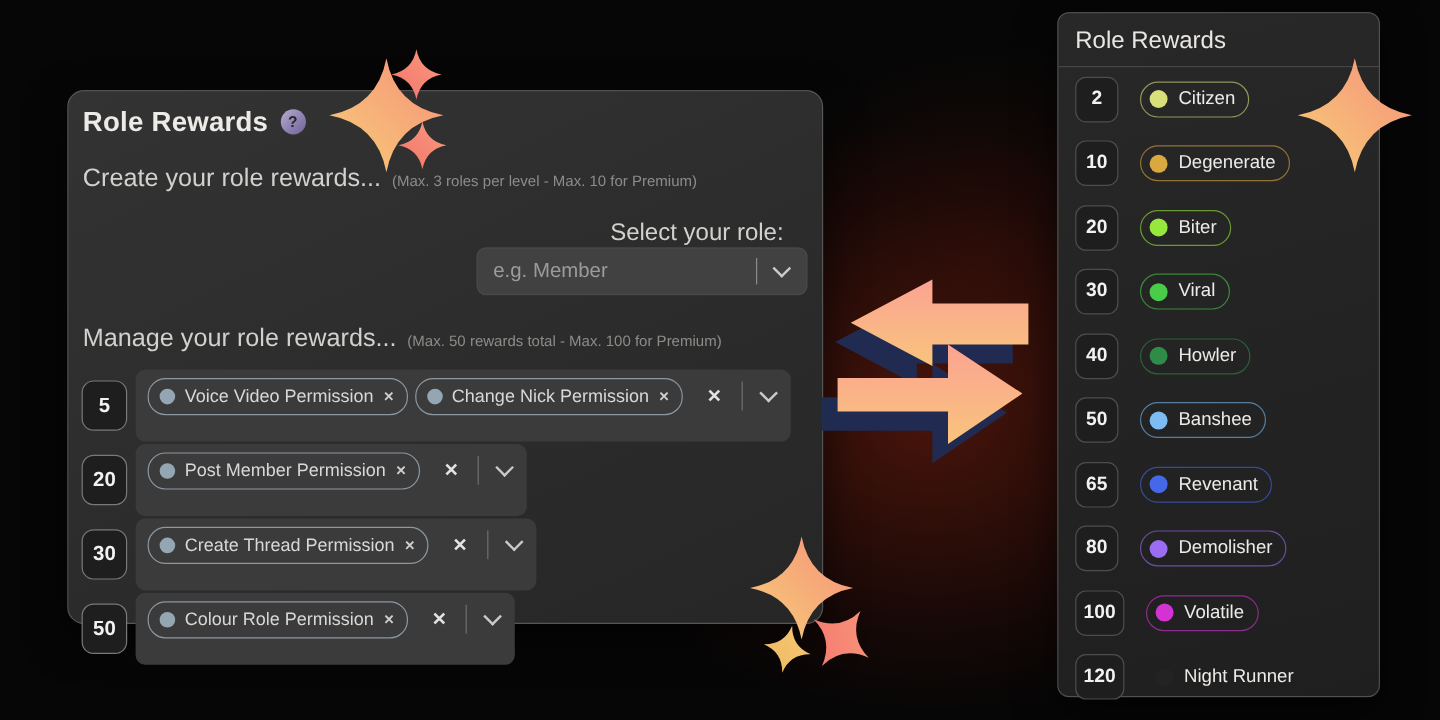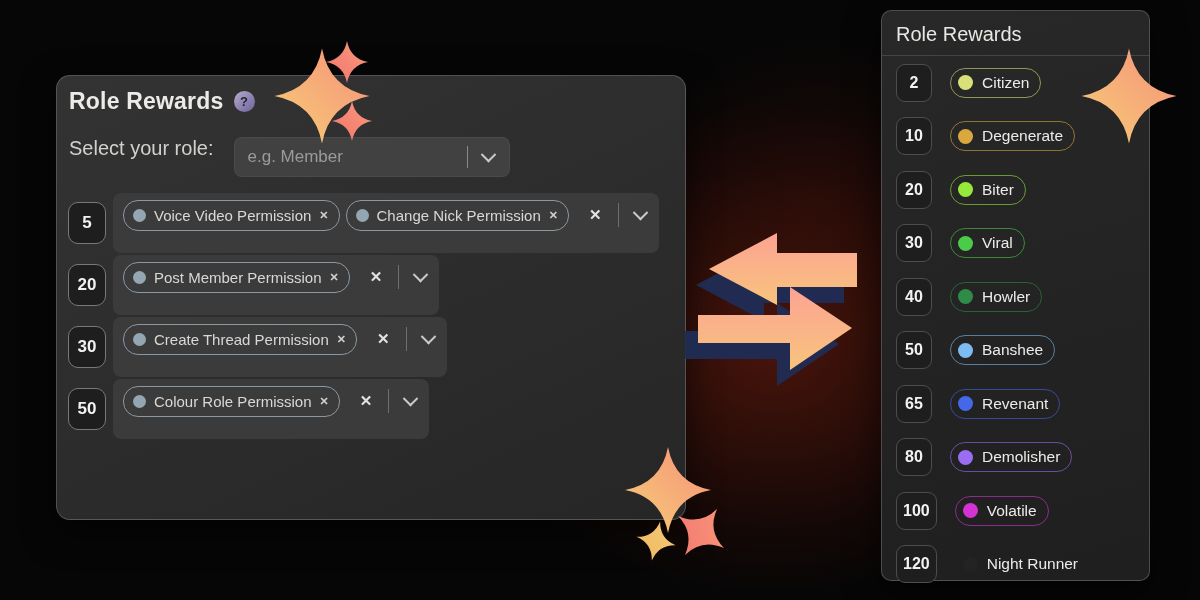--- a/index.html
+++ b/index.html
@@ -33,21 +33,21 @@
   .lp-title{font-size:23px;font-weight:700;color:#edebe8;letter-spacing:.2px;}
   .help-icon{
     width:21px;height:21px;border-radius:50%;
     background:linear-gradient(135deg,#b7aecb 0%,#8d82b2 55%,#6f639b 100%);
     color:#26262e;font-size:13px;font-weight:700;
     display:inline-flex;align-items:center;justify-content:center;
   }
   .section-line{margin:0 0 22px 1px;white-space:nowrap;}
   .sec-big{font-size:21px;color:#d3d1cd;}
   .sec-note{font-size:12.5px;color:#8e8c89;margin-left:9px;}
-  .select-row{display:flex;align-items:flex-start;margin:0 0 24px 1px;}
+  .select-row{display:flex;align-items:flex-end;margin:0 0 24px 1px;flex-direction:column;}
   .select-label{font-size:20px;color:#d3d1cd;margin-right:20px;}
   .dropdown{
     width:276px;height:40px;background:#414141;border-radius:8px;
     display:flex;align-items:center;box-sizing:border-box;padding:0 16px 0 14px;
     box-shadow:inset 0 0 0 1px rgba(255,255,255,.05);
   }
   .dd-placeholder{font-size:17px;color:#9b9b9b;flex:1;}
   .vdiv{width:1px;height:22px;background:#8b8b8b;margin:0 15px 0 6px;display:inline-block;}
   .chev{
     width:9px;height:9px;display:inline-block;flex:none;
@@ -99,30 +99,36 @@
 <body>
 
 <div class="bg-glow"></div>
 
 <section class="panel left-panel">
   <div class="lp-header">
     <span class="lp-title">Role Rewards</span>
     <span class="help-icon">?</span>
   </div>
 
+  <div class="section-line">
+    <span class="sec-big">Create your role rewards...</span><span class="sec-note">(Max. 3 roles per level - Max. 10 for Premium)</span>
+  </div>
 
   <div class="select-row">
     <span class="select-label">Select your role:</span>
     <div class="dropdown">
       <span class="dd-placeholder">e.g. Member</span>
       <span class="vdiv"></span>
       <span class="chev"></span>
     </div>
   </div>
 
+  <div class="section-line">
+    <span class="sec-big">Manage your role rewards...</span><span class="sec-note">(Max. 50 rewards total - Max. 100 for Premium)</span>
+  </div>
 
   <div id="editor-rows">
   <div class="erow">
     <div class="level-box">
           <span class="lv">5</span>
         </div>
     <div class="erow-body">
       <span class="tags">
   <span class="tag">
     <span class="dot" style="background: rgb(147, 166, 178);"></span>

